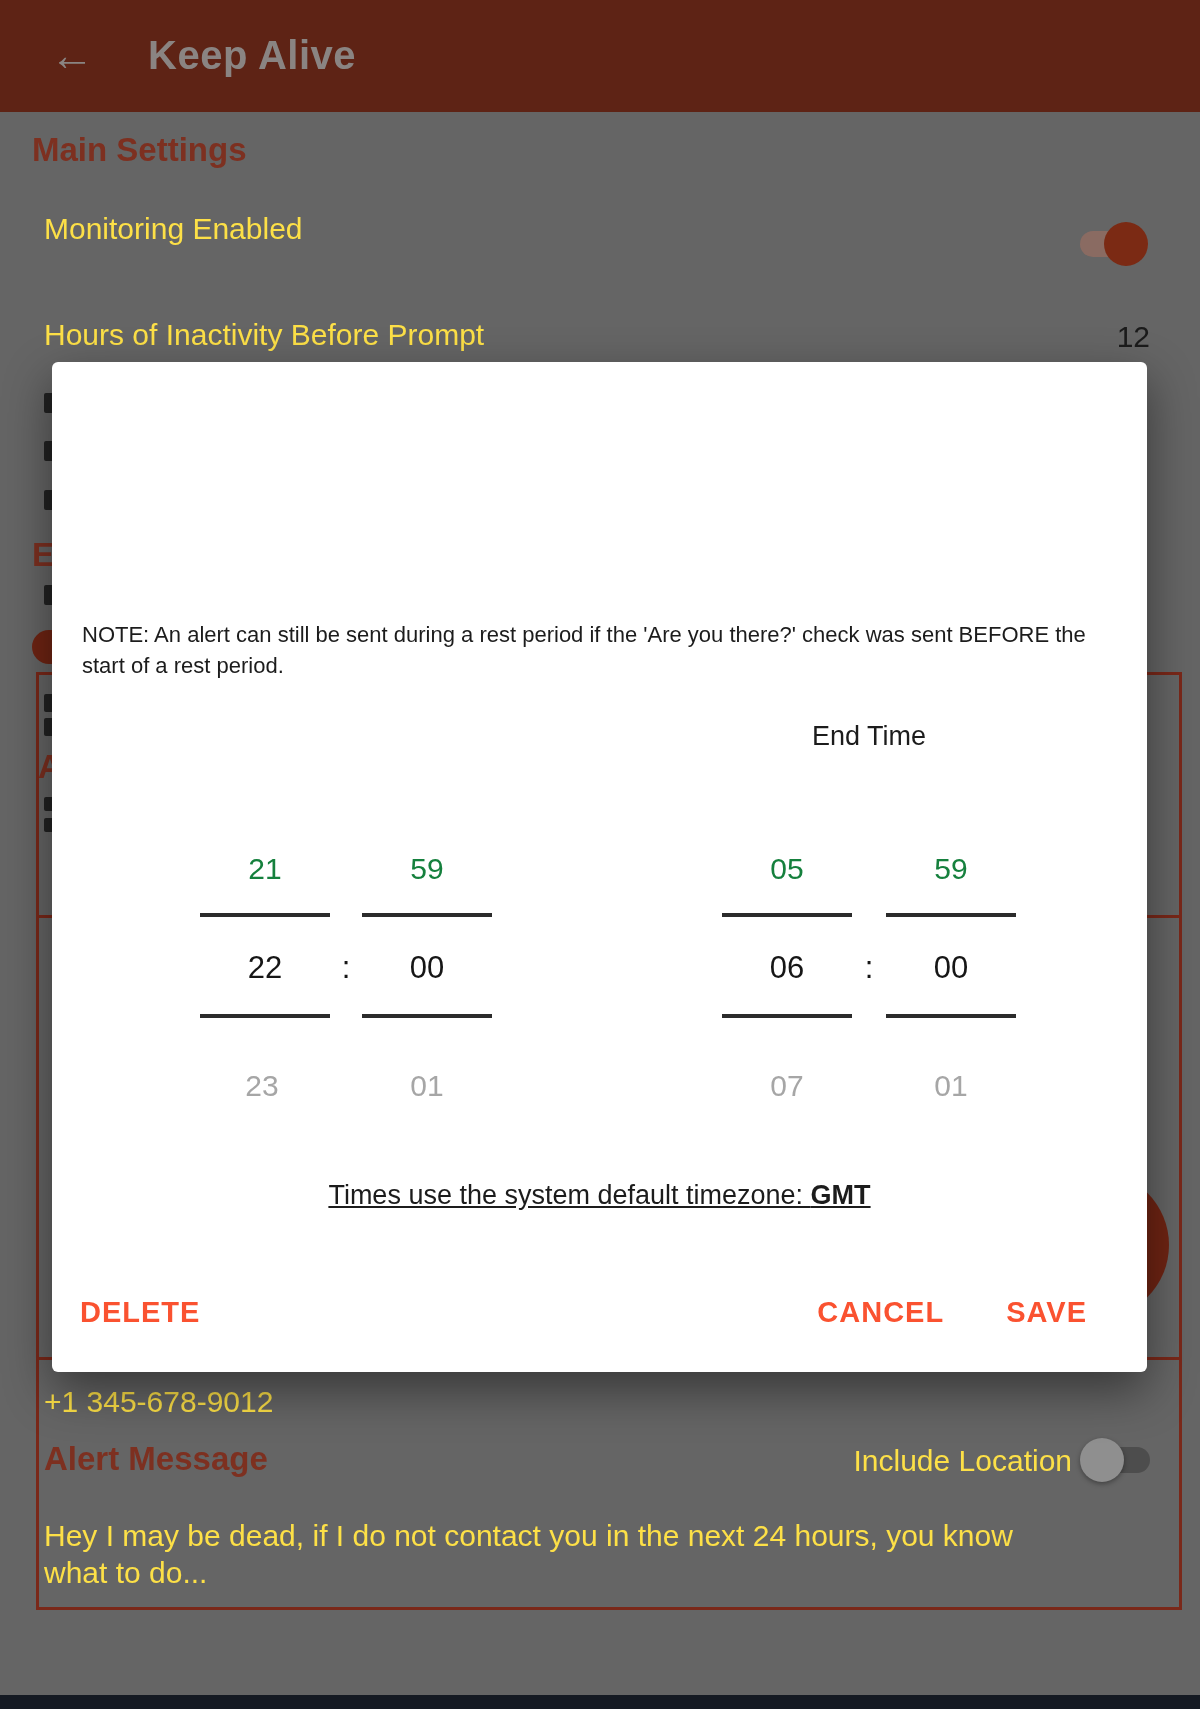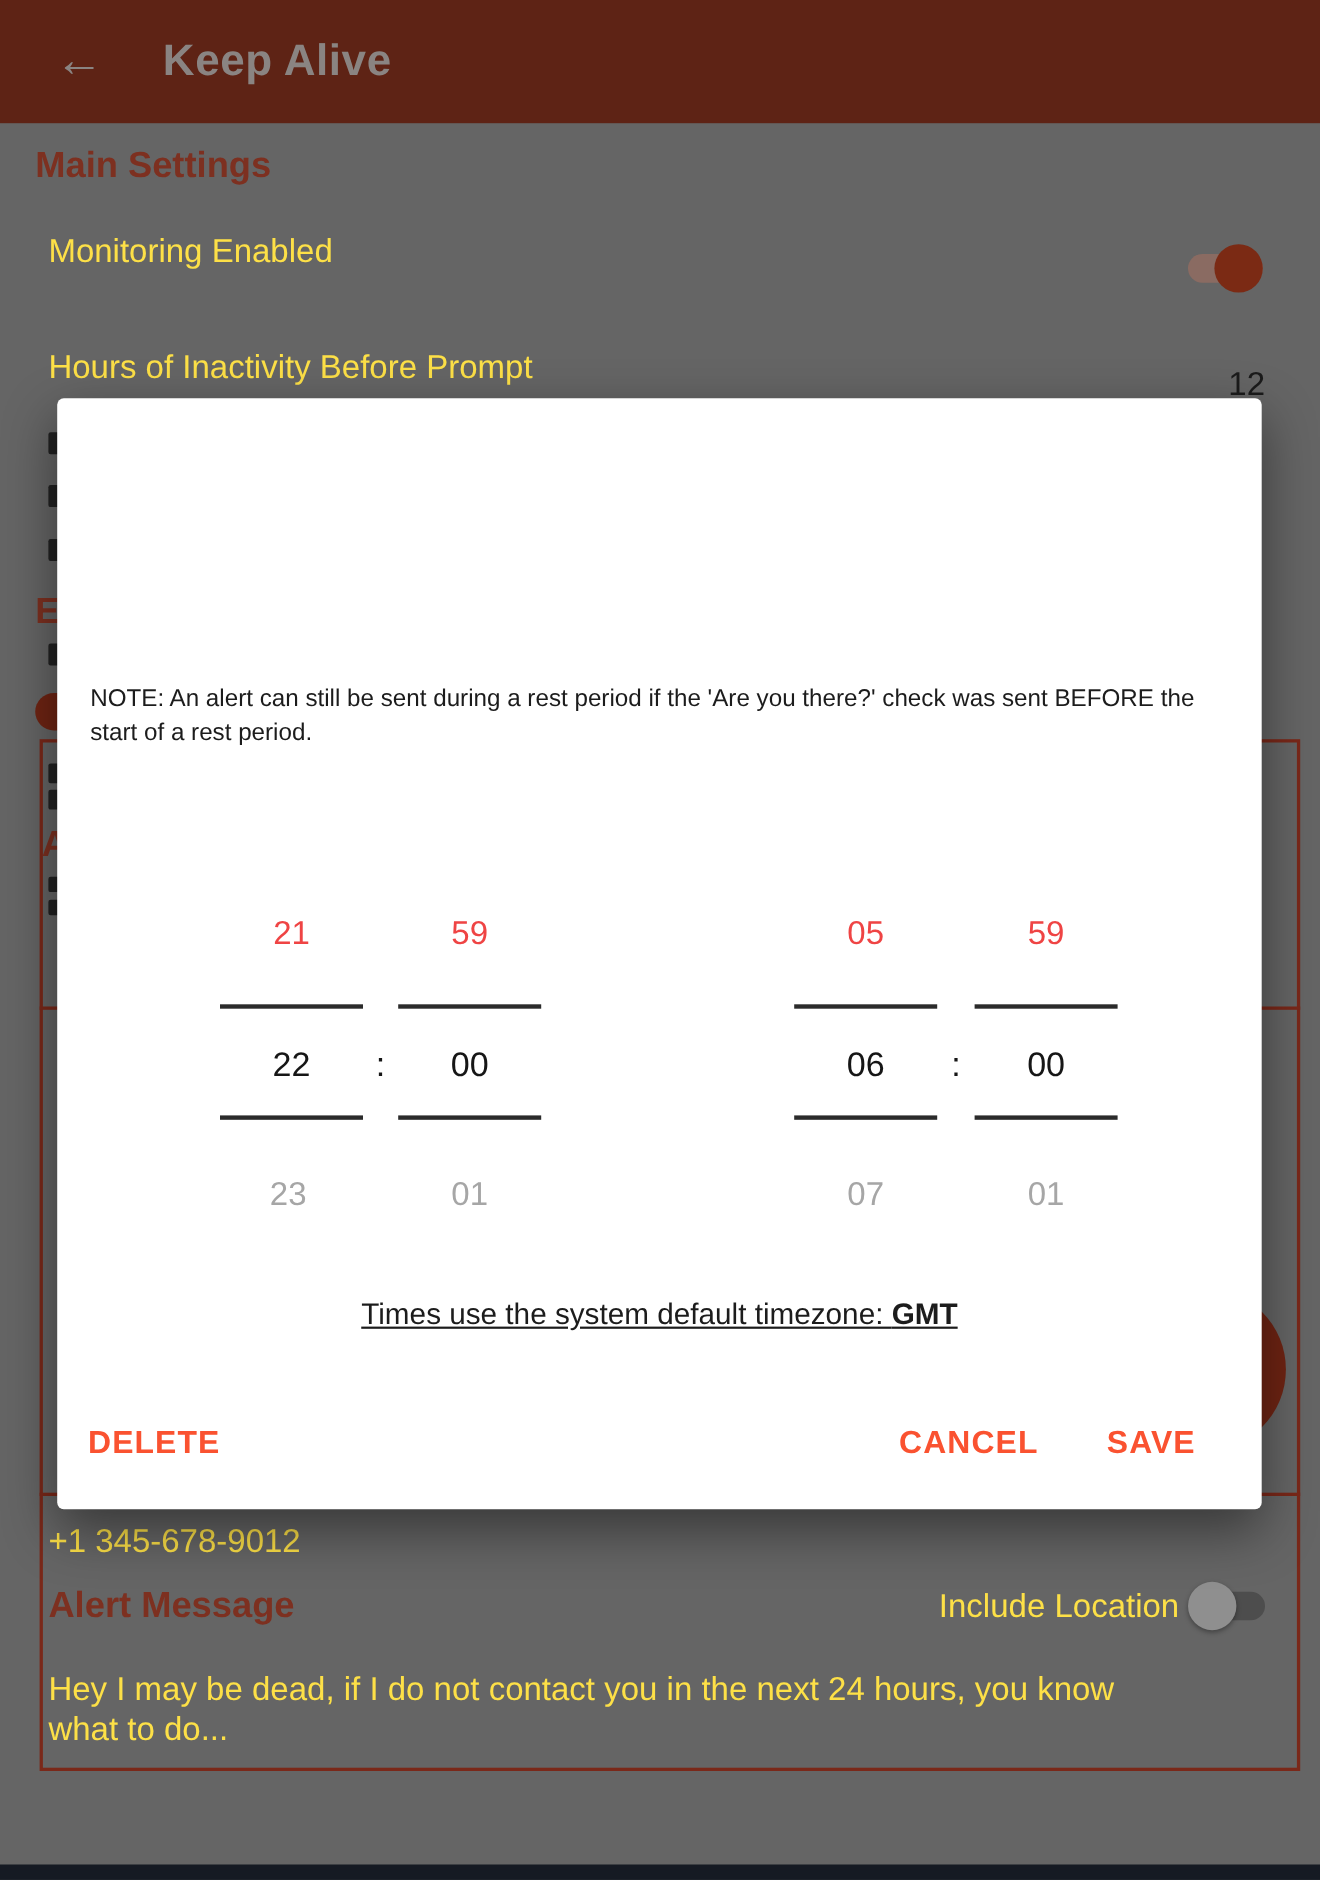--- a/index.html
+++ b/index.html
@@ -40,21 +40,21 @@
   
   .dialog{
     left:52px;top:362px;width:1095px;height:1010px;background:#ffffff;border-radius:6px;
     box-shadow:0 18px 48px rgba(0,0,0,0.45);
   }
   .dlg-title{left:51px;top:28px;width:900px;color:#141414;font-size:35px;font-weight:bold;line-height:46px;}
   .dlg-body{left:30px;top:120px;width:1035px;color:#1c1c1c;font-size:27px;line-height:31px;}
   .dlg-note{left:30px;top:257px;width:1035px;color:#1c1c1c;font-size:22px;line-height:31px;}
   .picker-label{top:358px;height:32px;line-height:32px;text-align:center;color:#1c1c1c;font-size:27px;}
   .pick-col{width:130px;text-align:center;}
-  .pick-above{top:470px;height:34px;line-height:34px;color:#ef4444;font-size:30px;}
+  .pick-above{top:490px;height:34px;line-height:34px;color:#15803d;font-size:30px;}
   .pick-below{top:707px;height:34px;line-height:34px;color:#A6A6A6;font-size:30px;}
   .pick-sel{top:587px;height:38px;line-height:38px;color:#161616;font-size:31px;}
   .pick-line{height:4px;background:#2b2b2b;width:130px;}
   .pick-colon{top:587px;height:38px;line-height:38px;width:30px;text-align:center;color:#161616;font-size:31px;}
   .tz-note{left:0;top:818px;width:1095px;text-align:center;color:#1c1c1c;font-size:27px;height:31px;line-height:31px;text-decoration:underline;}
   .tz-bold{font-weight:bold;}
   .dlg-buttons{left:0;top:930px;width:1095px;height:40px;display:flex;align-items:center;padding:0 60px 0 28px;box-sizing:border-box;}
   .dlg-btn{color:#FA5230;font-size:29px;font-weight:bold;letter-spacing:1px;background:none;border:none;padding:0;font-family:inherit;cursor:pointer;}
   .btn-spacer{flex:1;}
   .btn-gap{width:62px;}
@@ -67,21 +67,21 @@
   <div class="abs appbar-title">Keep Alive</div>
 </div>
 
 <div class="abs section-header" style="left:32px;top:131px;">Main Settings</div>
 
 <div class="abs row-label" style="left:44px;top:212px;">Monitoring Enabled</div>
 <div class="abs toggle-track tg-on-track" style="left:1080px;top:231px;"></div>
 <div class="abs toggle-knob tg-on-knob" style="left:1104px;top:222px;"></div>
 
 <div class="abs row-label" style="left:44px;top:318px;">Hours of Inactivity Before Prompt</div>
-<div class="abs row-value" style="left:1104px;top:333px;width:46px;text-align:right;">12</div>
+<div class="abs row-value" style="left:1104px;top:320px;width:46px;text-align:right;">12</div>
 
 <div class="abs frag-bar" style="left:44px;top:393px;width:260px;height:20px;"></div>
 <div class="abs frag-bar" style="left:44px;top:441px;width:260px;height:20px;"></div>
 <div class="abs frag-bar" style="left:44px;top:490px;width:260px;height:20px;"></div>
 <div class="abs frag-letter" style="left:32px;top:536px;">E</div>
 <div class="abs frag-bar" style="left:44px;top:585px;width:250px;height:20px;"></div>
 <div class="abs red-chip" style="left:32px;top:630px;width:220px;height:34px;"></div>
 <div class="abs fab" style="left:1021px;top:1171px;width:148px;height:148px;"></div>
 
 <div class="abs contacts-card"></div>
@@ -101,20 +101,21 @@
 <div class="abs toggle-knob tg-off-knob" style="left:1080px;top:1438px;"></div>
 
 <div class="abs row-label" style="left:44px;top:1517px;width:1020px;line-height:37px;">Hey I may be dead, if I do not contact you in the next 24 hours, you know what to do...</div>
 
 <div class="abs bottom-bar"></div>
 
 <div class="abs dialog">
 
   <div class="abs dlg-note">NOTE: An alert can still be sent during a rest period if the 'Are you there?' check was sent BEFORE the start of a rest period.</div>
 
+  <div class="abs picker-label" style="left:617px;width:400px;">End Time</div>
 
   <div class="abs pick-col pick-above" style="left:148px;">21</div>
   <div class="abs pick-line" style="left:148px;top:551px;"></div>
   <div class="abs pick-col pick-sel" style="left:148px;">22</div>
   <div class="abs pick-line" style="left:148px;top:652px;"></div>
   <div class="abs pick-col pick-below" style="left:145px;">23</div>
 
   <div class="abs pick-colon" style="left:279px;">:</div>
 
   <div class="abs pick-col pick-above" style="left:310px;">59</div>

